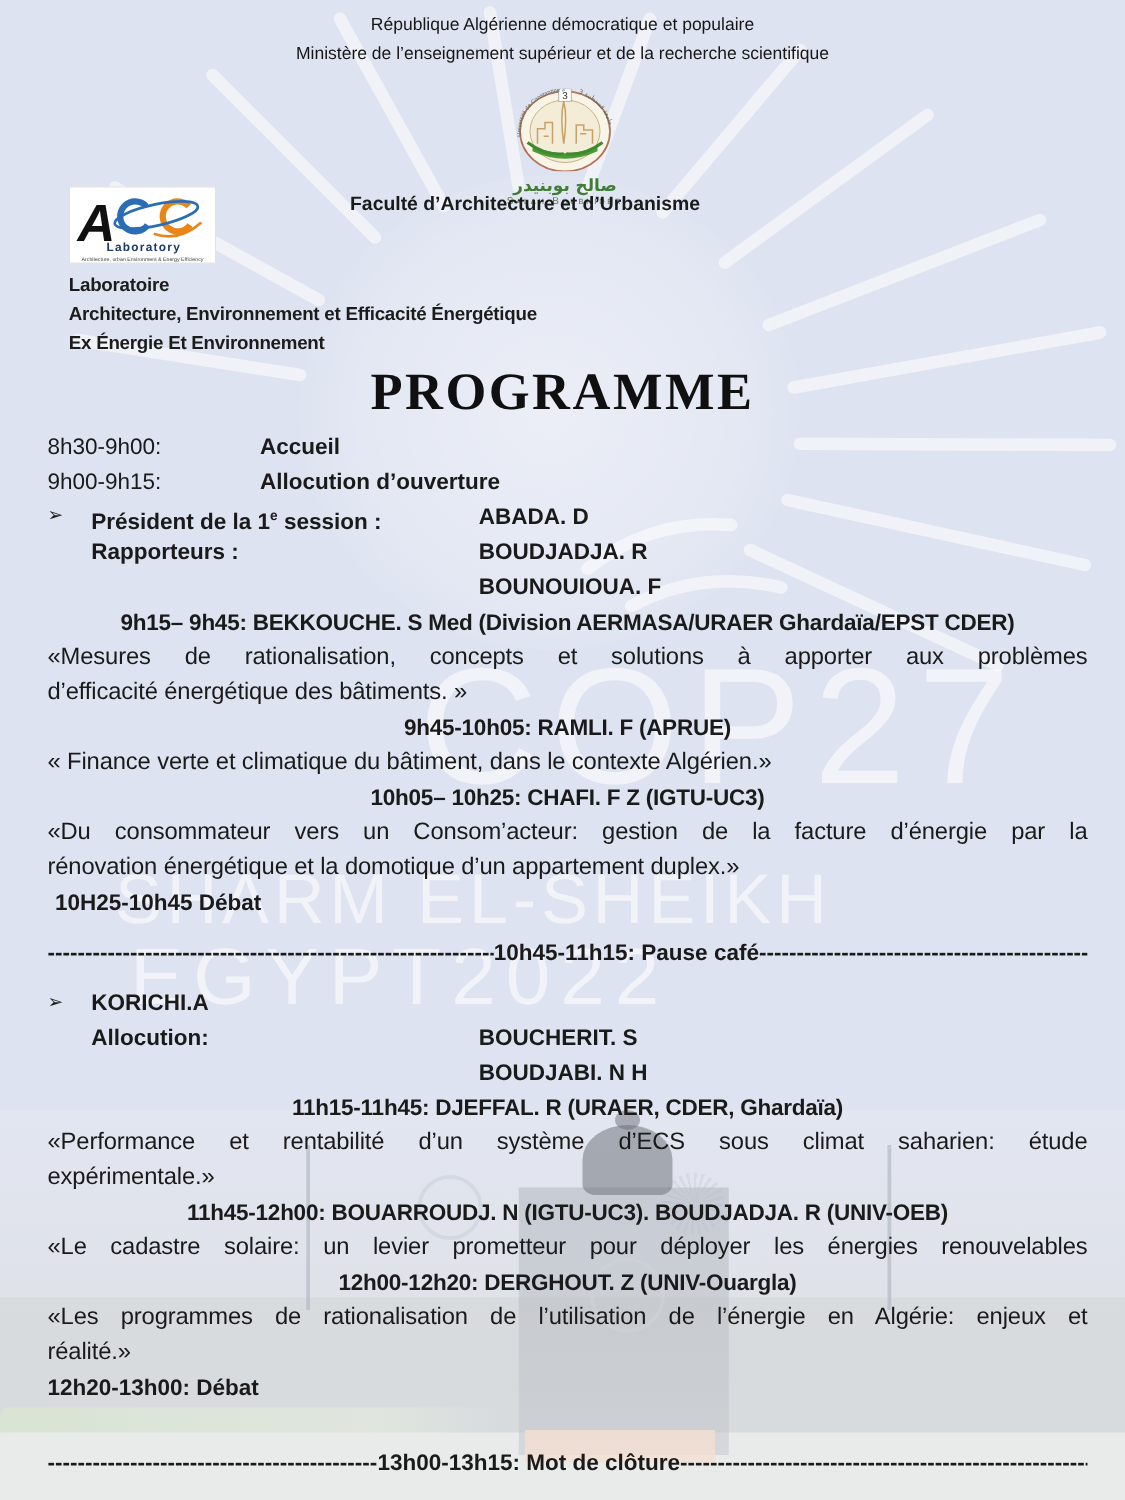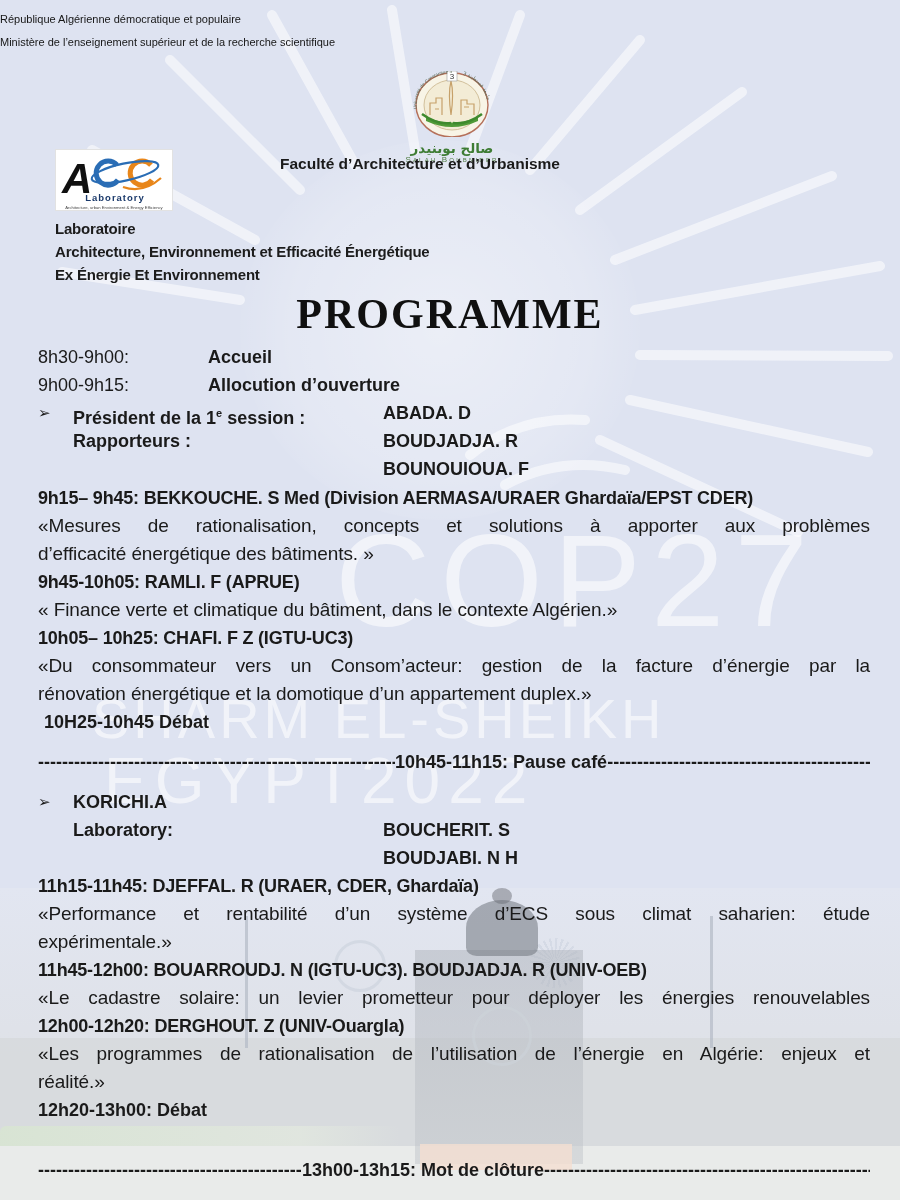--- a/index.html
+++ b/index.html
@@ -30,21 +30,21 @@
   .photo .head{position:absolute;left:492px;top:0px;width:20px;height:16px;background:#6d7078;opacity:.5;border-radius:50%;}
   .photo .un-emblem{position:absolute;left:472px;top:118px;width:54px;height:54px;border:3px solid #cdd2d9;border-radius:50%;opacity:.65;}
   .photo .left-emblem{position:absolute;left:334px;top:52px;width:46px;height:46px;border:3px solid #c9cfdb;border-radius:50%;opacity:.55;}
   .photo .right-burst{position:absolute;left:530px;top:50px;width:50px;height:50px;border-radius:50%;opacity:.30;
     background:repeating-conic-gradient(#b9c2d2 0deg 6deg,rgba(255,255,255,0) 6deg 15deg);}
   .photo .pole-l{position:absolute;left:245px;top:28px;width:3px;height:132px;background:#b4bac6;opacity:.7;}
   .photo .pole-r{position:absolute;left:710px;top:28px;width:3px;height:132px;background:#b4bac6;opacity:.7;}
   .photo .salmon{position:absolute;left:420px;top:256px;width:152px;height:26px;background:#f4dfd1;opacity:.8;}
   
   .fg{position:absolute;z-index:5;}
-  .hdr{left:0;top:8px;width:900px;font-size:11px;font-weight:500;line-height:23px;color:#161616;}
+  .hdr{left:0;top:8px;width:900px;text-align:center;font-size:14px;font-weight:500;line-height:23px;color:#161616;}
   .faculty{left:0;top:155px;width:840px;text-align:center;font-size:15.5px;font-weight:bold;}
   
   .emblem{left:372px;top:71px;width:160px;text-align:center;}
   .emblem .ar{font-family:"DejaVu Sans",sans-serif;color:#3f7d35;font-size:13.5px;font-weight:bold;line-height:14px;}
   .emblem .en{color:#4c7a3f;font-size:8px;letter-spacing:2.2px;line-height:9px;font-variant:small-caps;}
   
   .lablogo{left:55px;top:149px;}
   .labtxt{left:55px;top:217px;font-size:15px;font-weight:600;line-height:23px;letter-spacing:-0.2px;color:#1c1c1c;}
   .title{left:0;top:290px;width:900px;text-align:center;
     font-family:"Liberation Serif",serif;font-weight:bold;font-size:42px;letter-spacing:2px;color:#101010;}
@@ -52,21 +52,21 @@
   .sched{left:38px;width:832px;}
   .row28{height:28px;line-height:28px;white-space:nowrap;}
   .t-row{display:flex;}
   .t-row .time{width:170px;font-weight:normal;font-size:18px;}
   .t-row .lbl{font-weight:bold;font-size:18px;}
   .sess .s-row{display:flex;height:28px;line-height:28px;}
   .sess .arrow{width:35px;font-size:15px;}
   .sess .s-label{width:310px;font-weight:bold;font-size:18px;white-space:nowrap;}
   .sess .s-label sup{font-size:11px;}
   .sess .s-name{font-weight:bold;font-size:18px;white-space:nowrap;}
-  .talk-h{font-weight:bold;font-size:18px;letter-spacing:-0.2px;}
+  .talk-h{font-weight:bold;font-size:18px;letter-spacing:-0.2px;text-align:center;}
   .abs{font-size:19px;letter-spacing:-0.1px;}
   .jf{text-align:justify;text-align-last:justify;white-space:normal;}
   .debat{font-weight:bold;font-size:18px;}
   .debat.pad{padding-left:6px;}
   .divider{display:flex;font-weight:bold;font-size:18px;}
   .divider .dl{overflow:hidden;white-space:nowrap;}
   .divider .dr{flex:1;overflow:hidden;white-space:nowrap;}
   .divider .dlab{white-space:nowrap;}
 </style>
 </head>
@@ -220,21 +220,21 @@
     <span class="dr">------------------------------------------------------------------------------------------</span>
   </div>
 
   <div class="fg sched sess" style="top:788px;">
     <div class="s-row">
       <span class="arrow">➢</span>
       <span class="s-name">KORICHI.A</span>
     </div>
     <div class="s-row">
       <span class="arrow"></span>
-      <span class="s-label">Laboratory:</span>
+      <span class="s-label">Allocution:</span>
       <span class="s-name">BOUCHERIT. S</span>
     </div>
     <div class="s-row">
       <span class="arrow"></span>
       <span class="s-label"></span>
       <span class="s-name">BOUDJABI. N H</span>
     </div>
   </div>
 
   <div class="fg sched" style="top:872px;">

